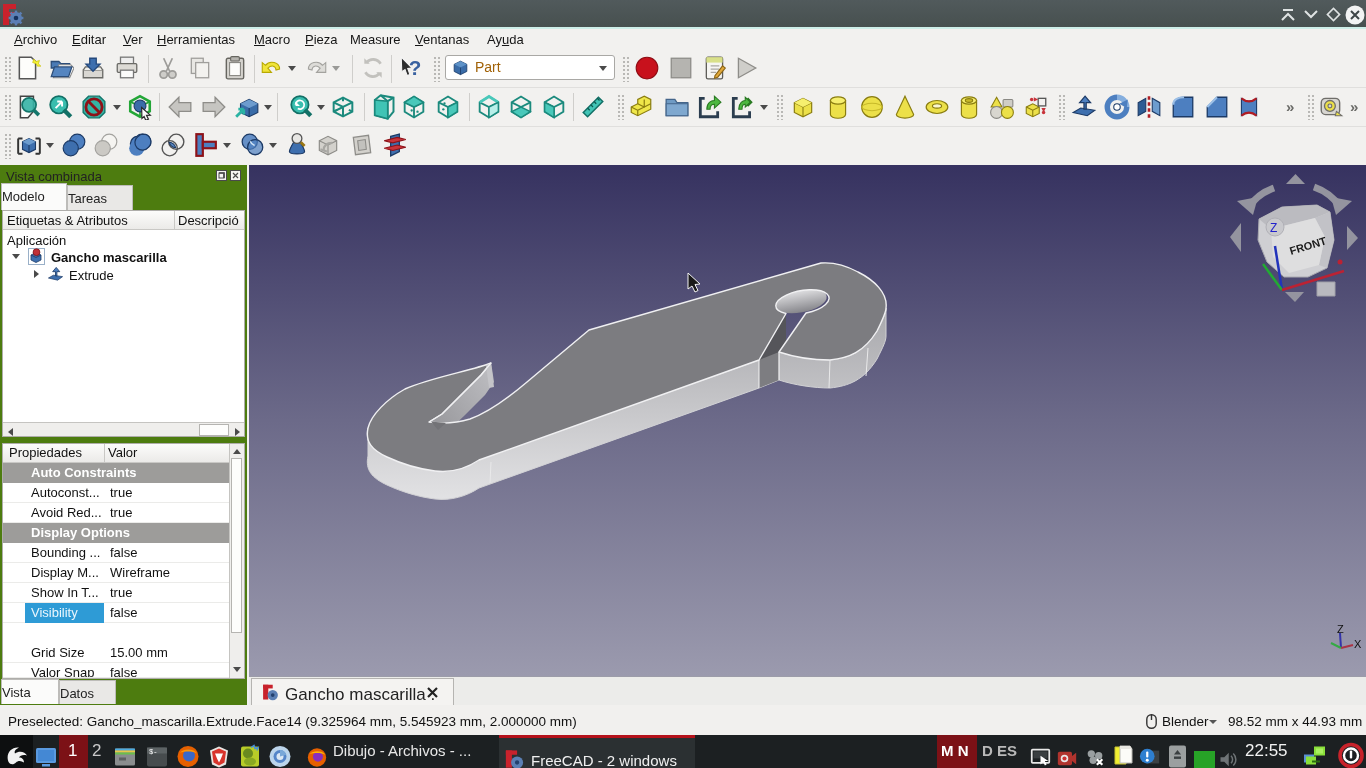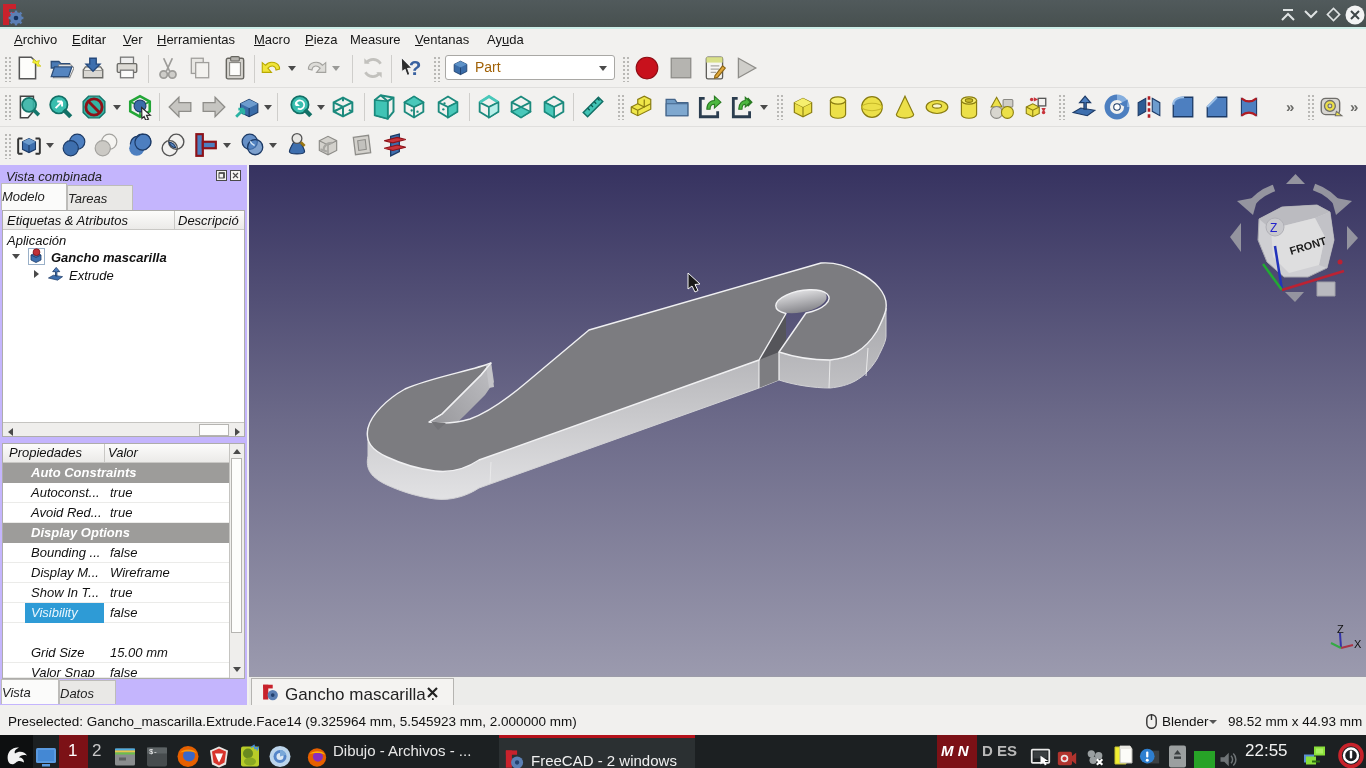--- a/index.html
+++ b/index.html
@@ -17,21 +17,21 @@
 .i{position:absolute;width:26px;height:26px;}
 .i28{width:28px;height:28px;}
 .handle{position:absolute;width:8px;height:26px;background-image:radial-gradient(circle,#b9b8b5 1px,transparent 1.2px);background-size:4px 4px;}
 .sep{position:absolute;width:1px;height:28px;background:#cfcecb;}
 .dd{position:absolute;width:0;height:0;border-left:4px solid transparent;border-right:4px solid transparent;border-top:5px solid #4a4a4a;}
 .dd.dis{border-top-color:#9a9a97;}
 .combo{position:absolute;left:445px;top:5px;width:170px;height:25px;background:#fff;border:1px solid #a9a8a5;border-radius:3px;}
 .combo .ctxt{position:absolute;left:29px;top:3px;font-size:14px;color:#a16207;}
 .chev{position:absolute;color:#6b6b68;font-size:15px;font-weight:bold;letter-spacing:-2px;}
 
-.lpanel{position:absolute;left:0;top:165px;width:247px;height:540px;background:#c4b5fd;font-style:italic;}
+.lpanel{position:absolute;left:0;top:165px;width:247px;height:540px;background:#4d7c0f;}
 .lp-title{position:absolute;left:6px;top:4px;font-size:13px;color:#222;}
 .tab{position:absolute;top:18px;height:27px;background:#e9e8e6;border:1px solid #bdbcb9;border-bottom:none;text-align:left;font-size:13px;padding-top:5px;color:#222;}
 .tab.act{background:#fbfbfa;z-index:3;}
 .treebox{position:absolute;left:2px;top:45px;width:243px;height:227px;background:#fff;border:1px solid #aeadaa;}
 .treehdr{position:absolute;left:0;top:0;width:100%;height:19px;background:linear-gradient(#fcfcfb,#ebeae8);border-bottom:1px solid #c9c8c5;font-size:13px;}
 .hsb{position:absolute;left:0;bottom:0;width:241px;height:14px;background:#efeeec;border-top:1px solid #c5c4c1;}
 .hsb-btn{position:absolute;top:1px;width:13px;height:12px;}
 .vsb{position:absolute;right:0;top:0;width:15px;height:234px;background:#efeeec;border-left:1px solid #c5c4c1;}
 .propbox{position:absolute;left:2px;top:278px;width:243px;height:236px;background:#fff;border:1px solid #aeadaa;overflow:hidden;}
 .prow{position:absolute;left:0;width:226px;height:20px;font-size:13px;border-bottom:1px solid #ebebe9;}
@@ -918,21 +918,21 @@
   <span style="position:absolute;left:333px;top:7px;color:#e8e8e8;font-size:15px;">Dibujo - Archivos - ...</span>
   <div class="tk" style="left:499px;width:196px;background:#2b3032;border-top:3px solid #b5121b"></div>
   <svg class="tk" style="left:505px;top:8px" width="19" height="19" viewBox="0 0 22 23">
       <rect x="1" y="1" width="7" height="20" fill="#c8222c"></rect>
       <rect x="1" y="1" width="13" height="5" fill="#c8222c"></rect>
       <circle cx="14" cy="15" r="7" fill="#5b7fb4"></circle>
       <circle cx="14" cy="15" r="2.5" fill="#23406e"></circle>
     </svg>
   <span style="position:absolute;left:531px;top:7px;color:#f0f0f0;font-size:15px;margin-top:10px;">FreeCAD - 2 windows</span>
   <div class="tk" style="left:937px;width:40px;background:#7c1116"></div>
-  <span style="position:absolute;left:941px;top:7px;color:#fff;font-weight:bold;font-size:15px;font-style:italic;">M N</span>
+  <span style="position:absolute;left:941px;top:7px;color:#fff;font-weight:bold;font-size:15px;">M N</span>
   <span style="position:absolute;left:982px;top:7px;color:#b9b9b9;font-weight:bold;font-size:15px;">D ES</span>
   <svg class="tk" style="left:1030px;top:6px" width="21" height="21" viewBox="0 0 24 24">
       <rect x="2" y="3" width="20" height="15" rx="1" fill="none" stroke="#e8e8e8" stroke-width="2"></rect>
       <rect x="4" y="5" width="16" height="8" fill="#3a3f41"></rect>
       <path d="M12 10 L12 20 L15 17 L17 21 L19 20 L17 16 L21 16z" fill="#fff"></path>
     </svg>
   <svg class="tk" style="left:1057px;top:7px" width="20" height="19" viewBox="0 0 24 24">
       <rect x="1" y="4" width="17" height="16" rx="2" fill="#b0342e"></rect>
       <circle cx="9" cy="12" r="4.5" fill="#e8e8e8"></circle>
       <circle cx="9" cy="12" r="2.5" fill="#c33"></circle>

